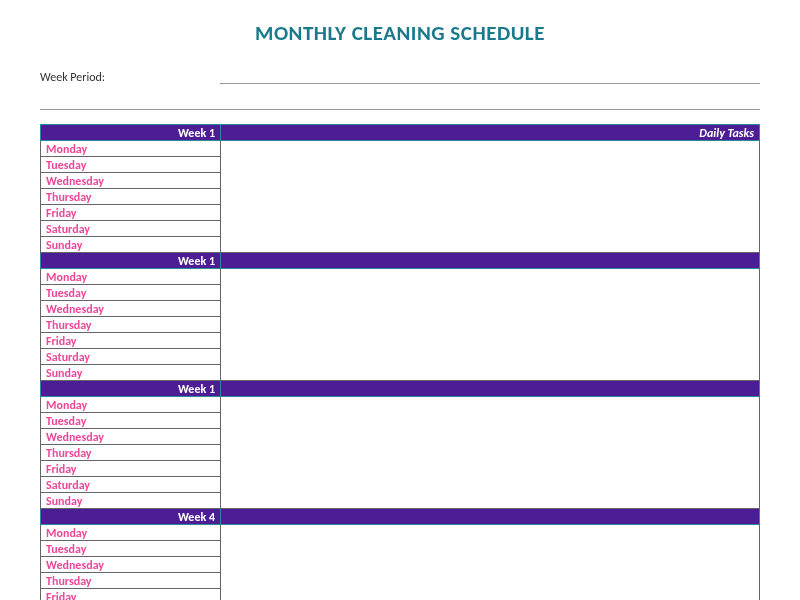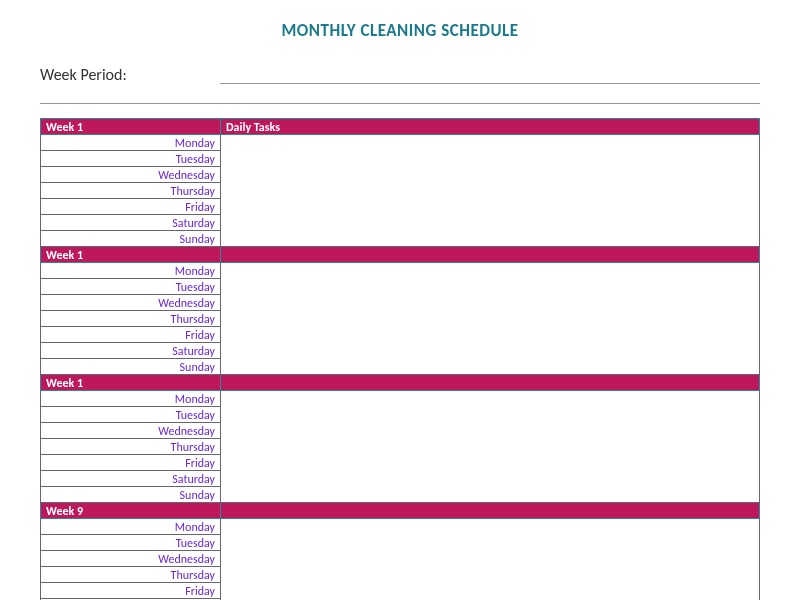--- a/index.html
+++ b/index.html
@@ -10,28 +10,28 @@
     height: 600px;
     padding: 20px 40px;
     font-size: 13px;
     color: #000;
   }
   .title {
     text-align: center;
     color: #1a7a8c;
     font-weight: bold;
     letter-spacing: 0.5px;
-    font-size: 17px;
+    font-size: 21px;
     margin-bottom: 24px;
   }
   .meta {
     display: flex;
     align-items: flex-end;
-    margin-bottom: 6px;
-    font-size: 16px;
+    margin-bottom: 12px;
+    font-size: 12px;
   }
   .meta-label {
     width: 180px;
     color: #333;
   }
   .meta-line {
     flex: 1;
     border-bottom: 1px solid #999;
     height: 14px;
   }
@@ -44,32 +44,33 @@
   td {
     border: 1px solid #666;
     padding: 1px 5px 0px 5px;
     height: 15px;
     line-height: 14px;
     vertical-align: middle;
   }
   .col-left { width: 180px; }
   .col-right { }
   .header-row td {
-    background: #be185d;
+    background: #4c1d95;
     color: #fff;
     font-weight: bold;
     border-color: #2a8a9c;
+    text-align: right;
   }
   .header-row td.col-right {
     border-left-color: #fff;
+    font-style: italic;
   }
   .day-cell {
-    font-weight: normal;
-    color: #6d28d9;
-    text-align: right;
+    font-weight: bold;
+    color: #ec4899;
   }
 </style>
 </head>
 <body>
 
 <div class="title">MONTHLY CLEANING SCHEDULE</div>
 
 <div class="meta-block">
   <div class="meta">
     <div class="meta-label">Week Period:</div>
@@ -154,21 +155,21 @@
       <tr>
         <td class="col-left day-cell">Friday</td>
       </tr>
       <tr>
         <td class="col-left day-cell">Saturday</td>
       </tr>
       <tr>
         <td class="col-left day-cell">Sunday</td>
       </tr>
       <tr class="header-row">
-        <td class="col-left">Week 9</td>
+        <td class="col-left">Week 4</td>
         <td class="col-right"></td>
       </tr>
       <tr>
         <td class="col-left day-cell">Monday</td>
         <td class="col-right" rowspan="7"></td>
       </tr>
       <tr>
         <td class="col-left day-cell">Tuesday</td>
       </tr>
       <tr>

